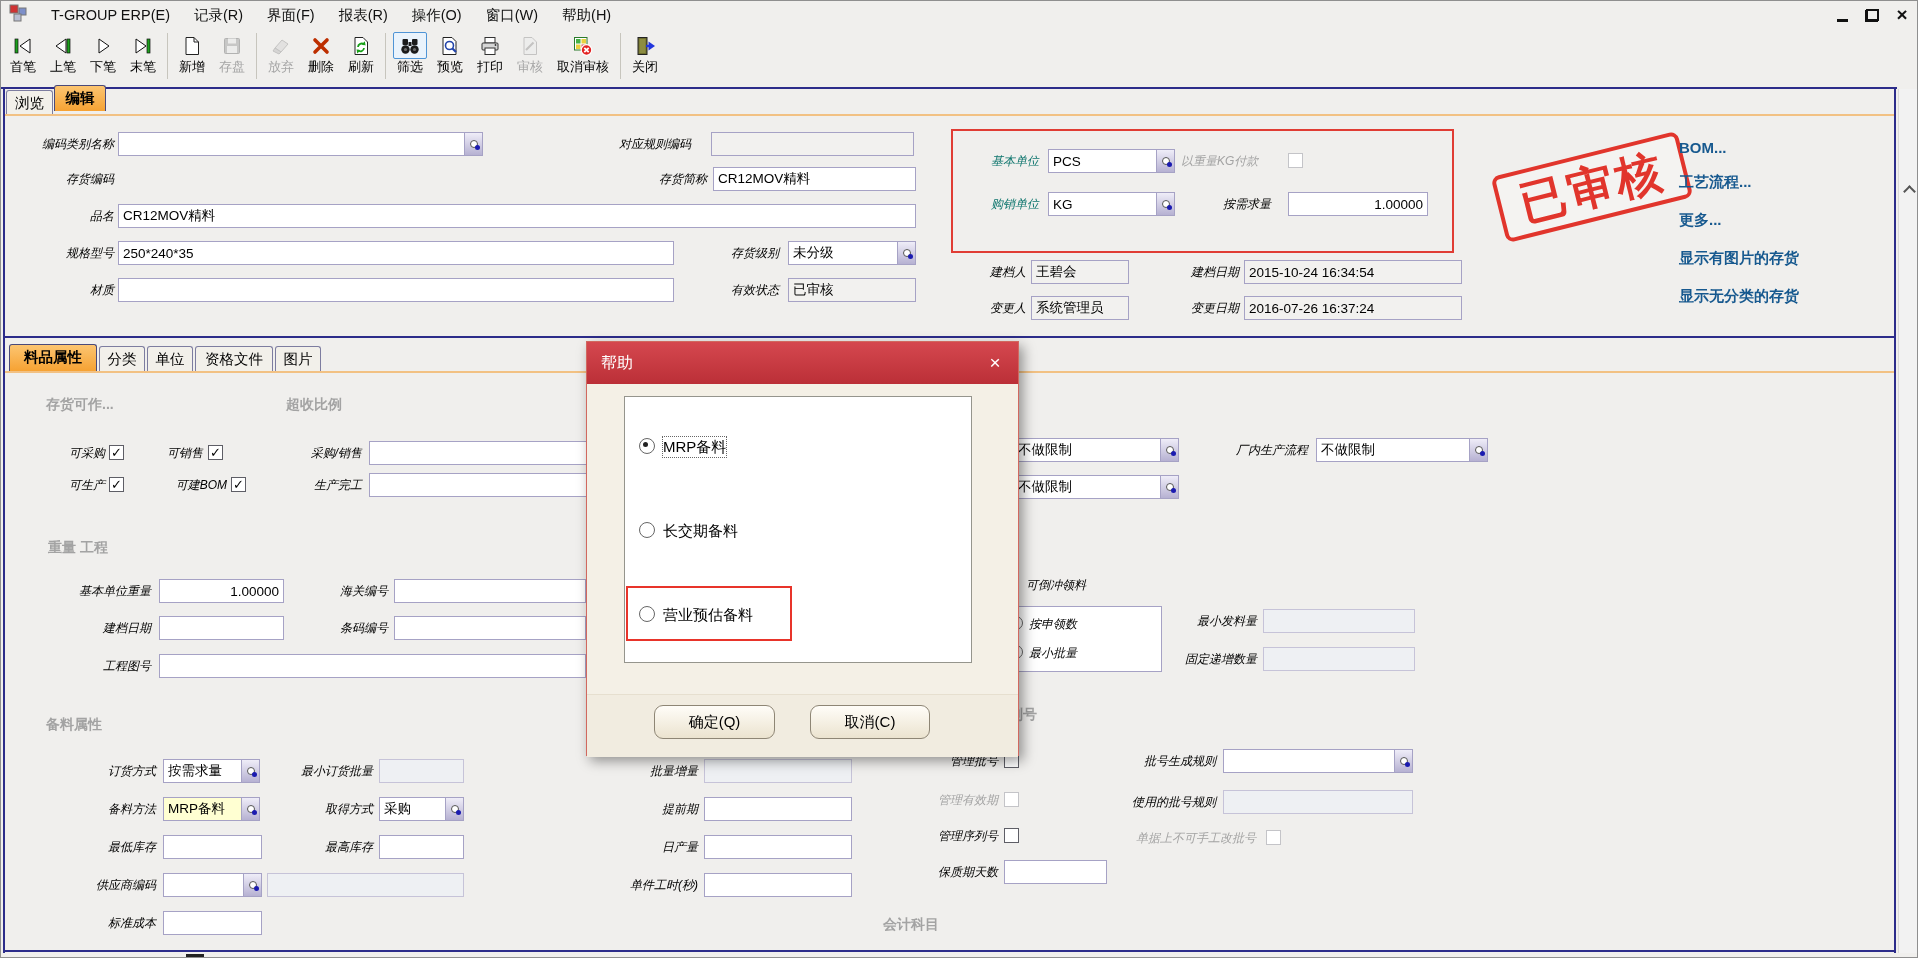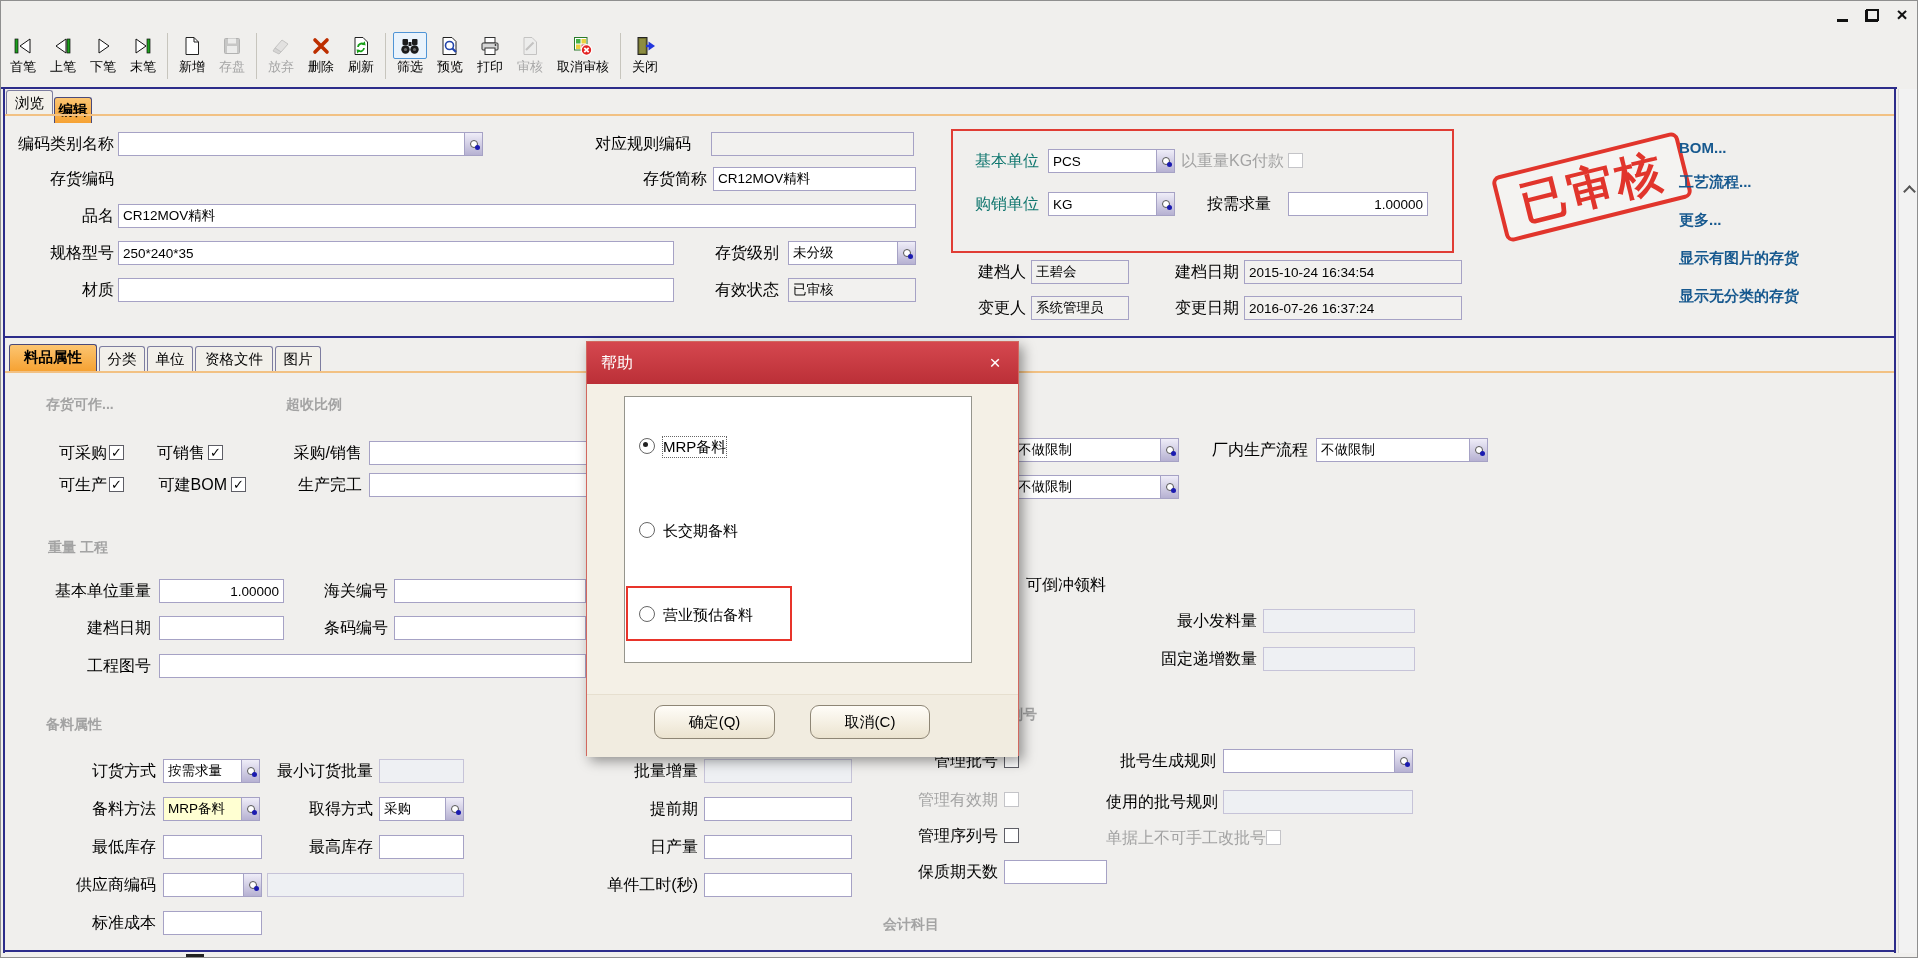--- a/index.html
+++ b/index.html
@@ -29,21 +29,21 @@
 
   
   .navline{position:absolute;background:#2c2c8a;}
   .orangeline{position:absolute;background:#f2c183;height:2px;}
 
   
   .tab{position:absolute;height:25px;line-height:24px;text-align:center;font-size:14.5px;border:1px solid #7d7da0;border-bottom:none;border-radius:3px 3px 0 0;background:#f2f0ea;cursor:pointer;}
   .tab.on{background:linear-gradient(#fcc571,#f6a233);font-weight:bold;border-color:#4a4a7a;}
 
   
-  .lbl{position:absolute;font-size:16px;line-height:24px;text-align:right;color:#000;white-space:nowrap;}
+  .lbl{position:absolute;font-size:12px;line-height:24px;text-align:right;color:#000;white-space:nowrap;font-style:italic;}
   .lbl.lft{text-align:left;}
   .lbl.gray{color:#a3a3a3;}
   .lbl.red{color:#0f766e;}
   .sec{position:absolute;font-size:14px;font-weight:bold;color:#a3a3a3;white-space:nowrap;}
   .fw{position:absolute;height:24px;display:flex;background:#fff;border:1px solid #a6a2c5;}
   .fw.ro{background:#f2f1ef;}
   .fw.dis{background:#eef0f3;border-color:#c6c3d8;}
   .fw.yel{background:#ffffd2;}
   .fi{flex:1;min-width:0;border:0;outline:0;background:transparent;font-size:13.5px;padding:0 4px;color:#000;}
   .fi.num{text-align:right;}
@@ -77,20 +77,36 @@
   .chev{position:absolute;left:6px;width:9px;height:9px;border-right:2.5px solid #555;border-bottom:2.5px solid #555;}
   .chev.up{top:98px;transform:rotate(-135deg);}
 
   .radpanel{position:absolute;left:999px;top:605px;width:162px;height:66px;background:#fff;border:1px solid #a6a2c5;}
 </style>
 </head>
 <body>
 
 <div id="win">
 
+  <div class="menubar">
+    <span class="appicon">
+      <svg width="18" height="18">
+          <rect x="1" y="1" width="8" height="8" fill="#cf3333" stroke="#777"></rect>
+          <rect x="10" y="4" width="7" height="7" fill="#7d8fc9" stroke="#777"></rect>
+          <rect x="5" y="10" width="7" height="7" fill="#b9bed2" stroke="#777"></rect>
+        </svg>
+    </span>
+    <span class="mitem">T-GROUP ERP(E)</span>
+    <span class="mitem">记录(R)</span>
+    <span class="mitem">界面(F)</span>
+    <span class="mitem">报表(R)</span>
+    <span class="mitem">操作(O)</span>
+    <span class="mitem">窗口(W)</span>
+    <span class="mitem">帮助(H)</span>
+  </div>
   <span class="winctl" style="left:1828px">
       <span class="minbar"></span>
     </span>
   <span class="winctl" style="left:1858px">
       <span class="restico"></span>
     </span>
   <span class="winctl closex" style="left:1888px">×</span>
 
   <div class="tbar">
     <div class="tbtn">
@@ -250,21 +266,21 @@
       <span class="tlbl">关闭</span>
     </div>
   </div>
 
   <div class="navline" style="left:0;top:86px;width:1896px;height:2px"></div>
   <div class="navline" style="left:2px;top:86px;width:2px;height:866px"></div>
   <div class="navline" style="left:1893px;top:86px;width:2px;height:866px"></div>
   <div class="navline" style="left:2px;top:949px;width:1893px;height:2px"></div>
 
   <div class="tab" style="left:5px;top:89px;width:47px">浏览</div>
-  <div class="tab on" style="left:53px;top:96px;width:38px;height:26px">编辑</div>
+  <div class="tab on" style="left:53px;top:84px;width:52px;height:26px">编辑</div>
   <div class="orangeline" style="left:4px;top:113px;width:1889px"></div>
 
   <span class="lbl" style="left:10px;top:131px;width:103px">编码类别名称</span>
   <div class="fw" style="left:117px;top:131px;width:365px">
     <input class="fi" value="" style="">
     <span class="lk">
         <i></i>
       </span>
   </div>
   <span class="lbl" style="left:560px;top:131px;width:130px">对应规则编码</span>
@@ -420,20 +436,26 @@
     <input class="fi" value="" style="">
   </div>
 
   <span class="lbl" style="left:20px;top:653px;width:130px">工程图号</span>
   <div class="fw" style="left:158px;top:653px;width:427px">
     <input class="fi" value="" style="">
   </div>
 
   <span class="cb" style="left:998px;top:576px"></span>
   <span class="lbl lft" style="left:1025px;top:572px;width:95px">可倒冲领料</span>
+  <div class="radpanel">
+    <span class="rad sel" style="left:8px;top:9px"></span>
+    <span class="lbl lft" style="left:28px;top:5px;width:120px">按申领数</span>
+    <span class="rad" style="left:8px;top:38px"></span>
+    <span class="lbl lft" style="left:28px;top:34px;width:120px">最小批量</span>
+  </div>
   <span class="lbl" style="left:1170px;top:608px;width:86px">最小发料量</span>
   <div class="fw dis" style="left:1262px;top:608px;width:152px">
     <input class="fi" disabled="" value="" style="">
   </div>
   <span class="lbl" style="left:1158px;top:646px;width:98px">固定递增数量</span>
   <div class="fw dis" style="left:1262px;top:646px;width:152px">
     <input class="fi" disabled="" value="" style="">
   </div>
 
   <span class="sec" style="left:45px;top:715px">备料属性</span>

